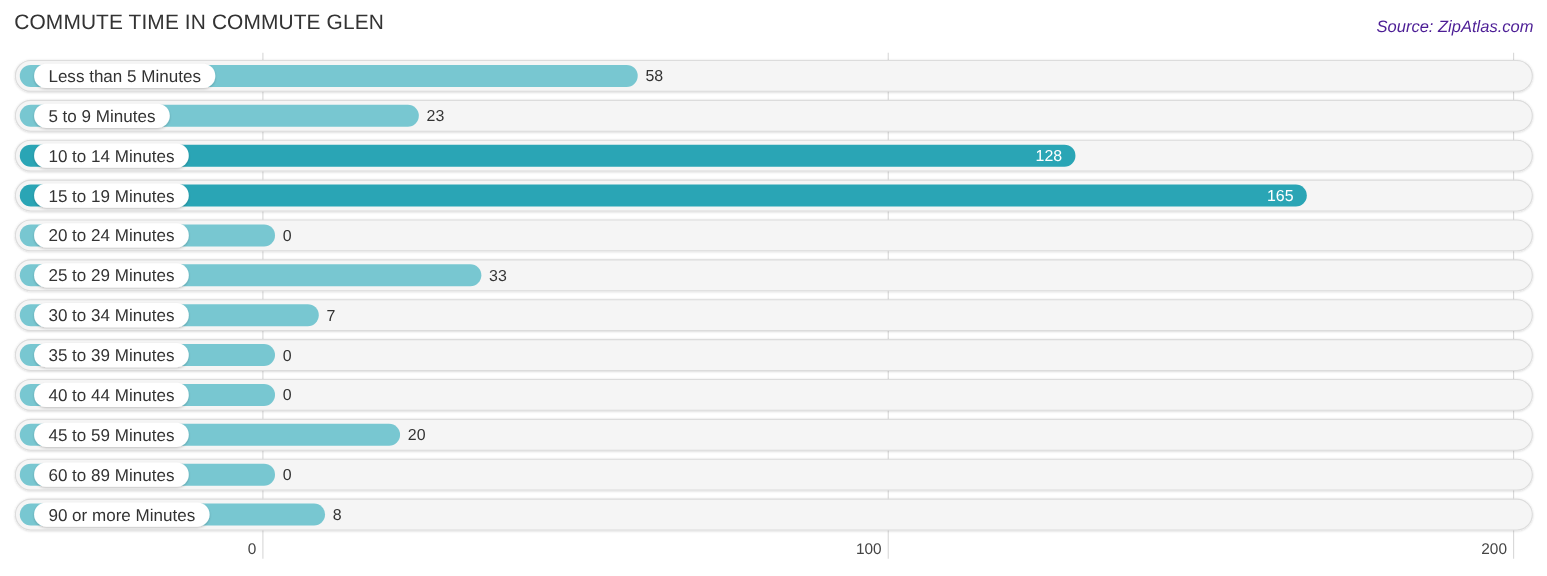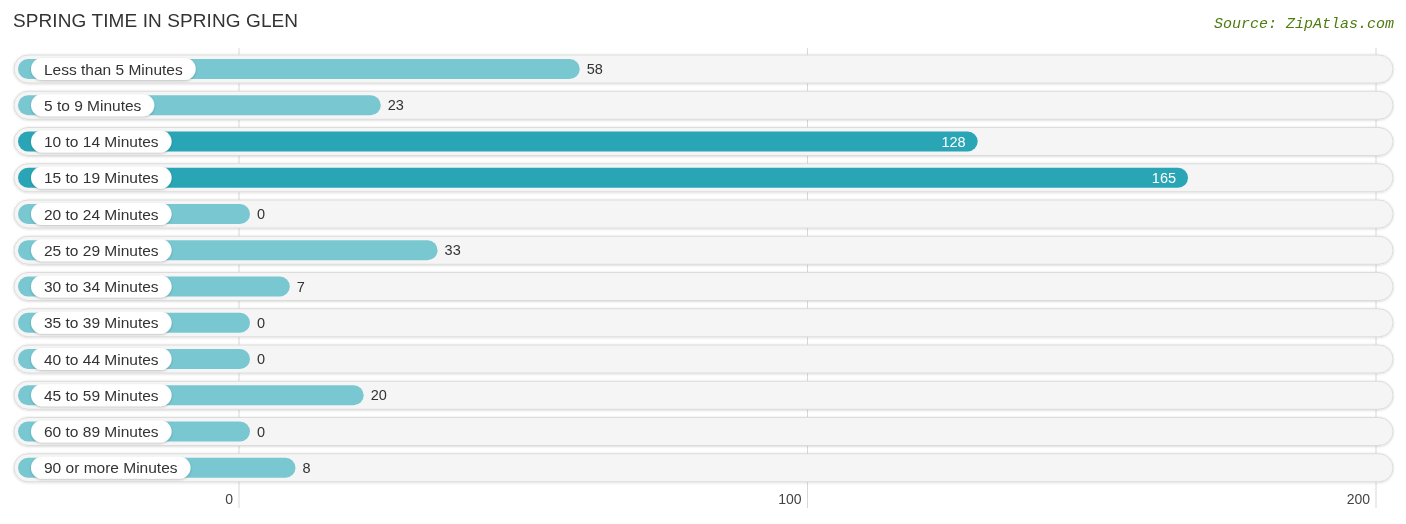--- a/index.html
+++ b/index.html
@@ -1,27 +1,27 @@
 <!DOCTYPE html>
 <html><head>
 <meta charset="utf-8">
 <style>
   html, body { margin: 0; padding: 0; background: #ffffff; }
   body { width: 1406px; height: 524px; position: relative; overflow: hidden; font-family: "Liberation Sans", "DejaVu Sans", sans-serif; }
   .title { position: absolute; left: 13px; top: 10px; font-size: 19px; color: #333; letter-spacing: 0.1px; }
-  .source { position: absolute; right: 12px; top: 16px; font-size: 15px; color: #4d7c0f; font-style: italic; font-family: Liberation Mono, monospace; }
+  .source { position: absolute; right: 12px; top: 16px; font-size: 15px; color: #4c1d95; font-style: italic; }
   #chart { position: absolute; left: 0; top: 0; }
   .lbl { font-family: "Liberation Sans", "DejaVu Sans", sans-serif; font-size: 15.5px; fill: #333; }
   .val { font-family: "Liberation Sans", "DejaVu Sans", sans-serif; font-size: 14.5px; }
   .tick { font-family: "Liberation Sans", "DejaVu Sans", sans-serif; font-size: 14px; fill: #444; }
 </style>
 </head>
 <body>
 
-<div class="title">SPRING TIME IN SPRING GLEN</div>
+<div class="title">COMMUTE TIME IN COMMUTE GLEN</div>
 <div class="source">Source: ZipAtlas.com</div>
 
 <svg id="chart" width="1406" height="524" xmlns="http://www.w3.org/2000/svg">
   <defs>
     <filter id="sh" x="-5%" y="-30%" width="110%" height="170%">
       <feDropShadow dx="0" dy="1" stdDeviation="1.2" flood-color="#000" flood-opacity="0.22"></feDropShadow>
     </filter>
     <filter id="sh2" x="-5%" y="-30%" width="110%" height="170%">
       <feDropShadow dx="0" dy="0.5" stdDeviation="0.8" flood-color="#000" flood-opacity="0.18"></feDropShadow>
     </filter>

